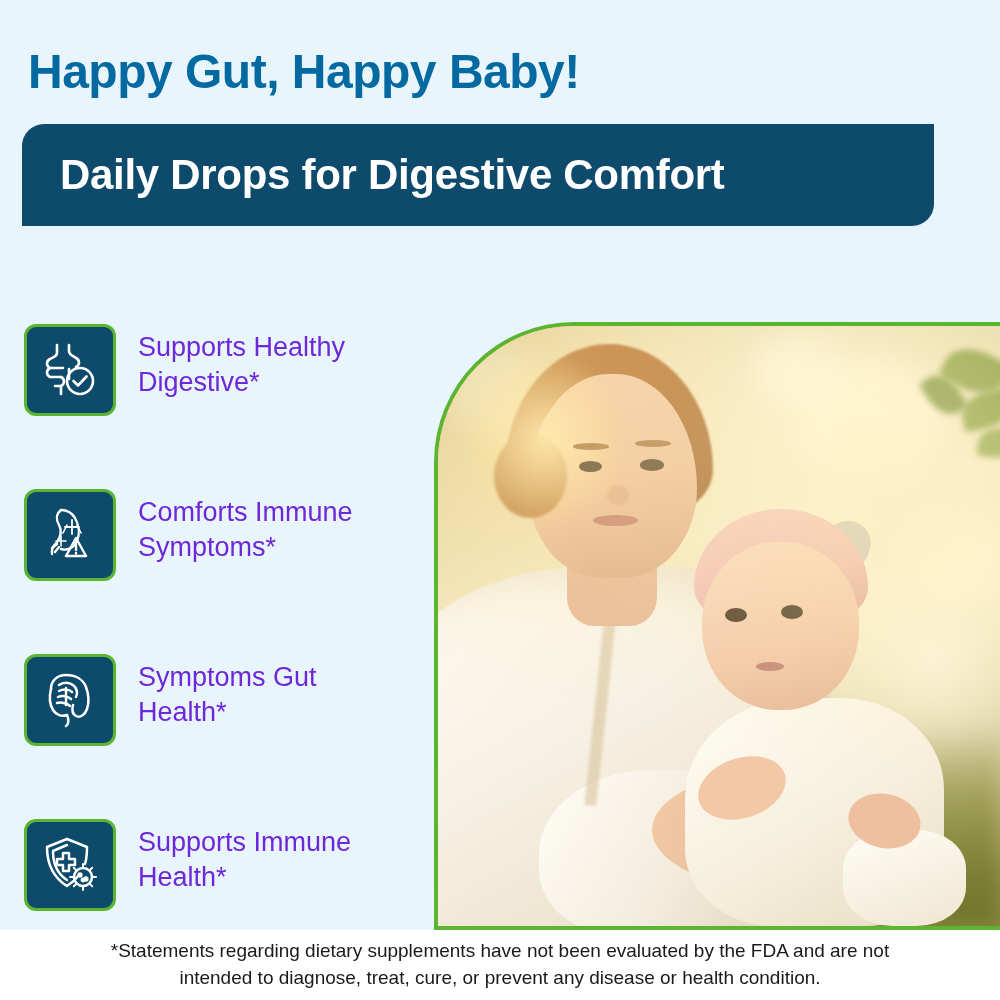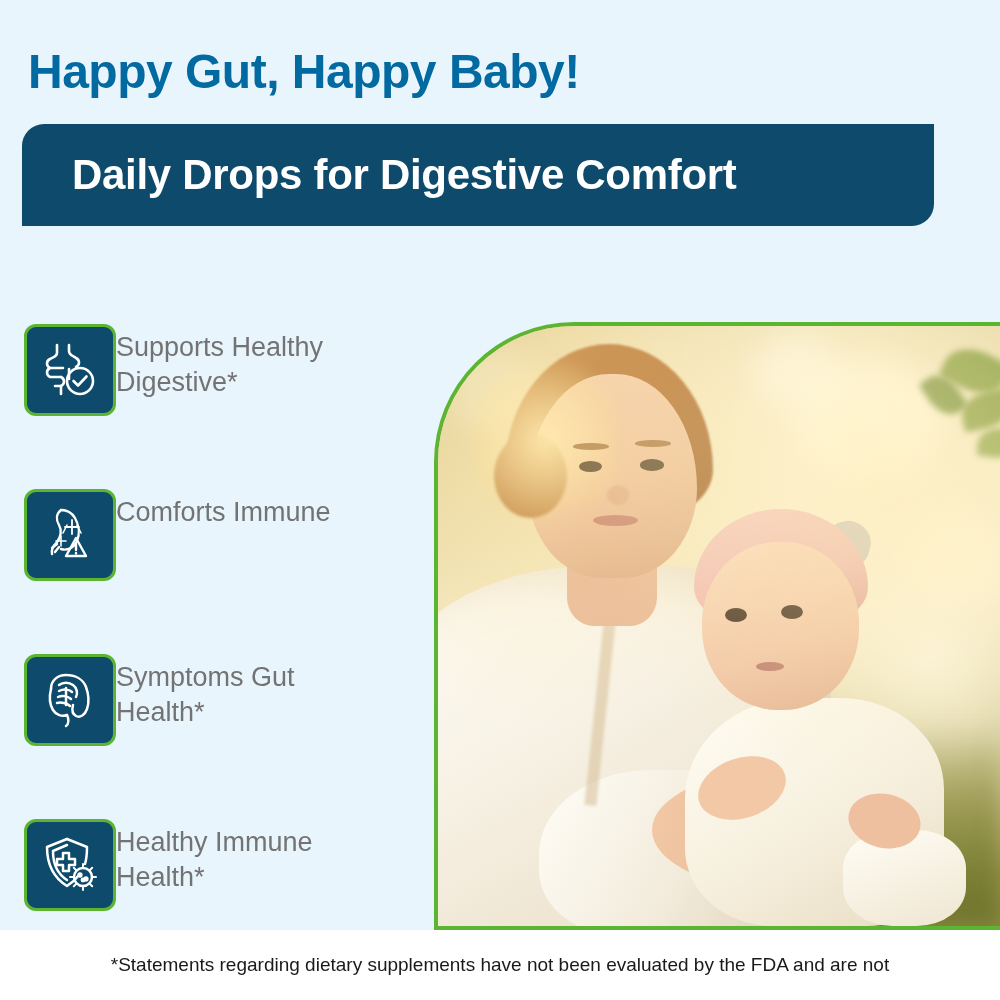--- a/index.html
+++ b/index.html
@@ -28,21 +28,21 @@
 
   
   #banner {
     position:absolute;
     left:22px; top:124px;
     width:912px; height:102px;
     background:#0d4a6b;
     border-radius:22px 0 22px 0;
     display:flex;
     align-items:center;
-    padding-left:50px;
+    padding-left:38px;
   }
   #banner-text {
     color:#ffffff;
     font-size:42px;
     font-weight:bold;
     letter-spacing:-0.3px;
     white-space:nowrap;
   }
 
   
@@ -63,24 +63,25 @@
     border:3px solid #5cb game;
     border:3px solid #5cb531;
     border-radius:12px;
     display:flex;
     align-items:center;
     justify-content:center;
     margin-top:2px;
   }
   .feature-icon svg { display:block; }
   .feature-label {
+    margin-left:22px;
     margin-top:8px;
     font-size:27px;
     line-height:1.28;
-    color:#737373;
+    color:#6d28d9;
     font-weight:500;
     max-width:270px;
   }
 
   
   #photo {
     position:absolute;
     left:434px; top:322px;
     width:566px; height:608px;
     border:4px solid #5cb531;
@@ -359,20 +360,21 @@
           <path d="M33 16 L33 30 M26 23 L40 23" stroke-width="1.8"></path>
           <path d="M28 21 L24 29 M38 21 L42 29" stroke-width="1.6"></path>
           <path d="M22 32 L22 42 M17 37 L27 37" stroke-width="1.6"></path>
           <path d="M37 34 L27 52 L47 52 Z"></path>
           <path d="M37 40 L37 46"></path>
           <path d="M37 49 L37 49.5"></path>
         </svg>
       </div>
       <div class="feature-label">
         <span>Comforts Immune</span><br>
+        <span>Symptoms*</span>
       </div>
     </div>
 
     <div class="feature">
       <div class="feature-icon">
         <svg width="62" height="62" viewBox="0 0 62 62" fill="none" stroke="#ffffff" stroke-width="2.5" stroke-linecap="round" stroke-linejoin="round">
           <path d="M12 20 C12 11 19 6 27 6 C36 6 44 10 47 18 C50 26 50 34 48 40 C46 46 41 49 37 47 C33 45 33 40 34 36"></path>
           <path d="M12 20 C10 28 11 36 14 41 C17 46 23 48 28 46"></path>
           <path d="M28 46 C30 50 30 55 27 57"></path>
           <path d="M20 16 C24 13 30 13 34 16 C38 19 39 24 37 28"></path>
@@ -396,21 +398,21 @@
           <path d="M28 11 L14 17 C14 29 17 39 28 46"></path>
           <path d="M24 19 L24 25 L18 25 L18 31 L24 31 L24 37 L30 37 L30 31 L36 31 L36 25 L30 25 L30 19 Z"></path>
           <circle cx="44" cy="43" r="9"></circle>
           <path d="M44 34 L44 30 M44 52 L44 56 M35 43 L31 43 M53 43 L57 43 M37.6 36.6 L34.8 33.8 M50.4 49.4 L53.2 52.2 M37.6 49.4 L34.8 52.2 M50.4 36.6 L53.2 33.8" stroke-width="2"></path>
           <circle cx="41" cy="41" r="1.4" fill="#ffffff"></circle>
           <circle cx="47" cy="45" r="1.4" fill="#ffffff"></circle>
           <circle cx="44" cy="46" r="1.2" fill="#ffffff"></circle>
         </svg>
       </div>
       <div class="feature-label">
-        <span>Healthy Immune</span><br>
+        <span>Supports Immune</span><br>
         <span>Health*</span>
       </div>
     </div>
 
   </div>
 
   <div id="photo">
     <div id="photo-inner">
       <div class="bg-sky"></div>
 
@@ -452,15 +454,16 @@
       <div class="b-arm"></div>
       <div class="b-leg"></div>
       <div class="b-hand"></div>
 
       <div class="warm-wash"></div>
     </div>
   </div>
 
   <div id="footer">
     <div class="footer-line">*Statements regarding dietary supplements have not been evaluated by the FDA and are not</div>
+    <div class="footer-line">intended to diagnose, treat, cure, or prevent any disease or health condition.</div>
   </div>
 
 </div>
 
 </body></html>

